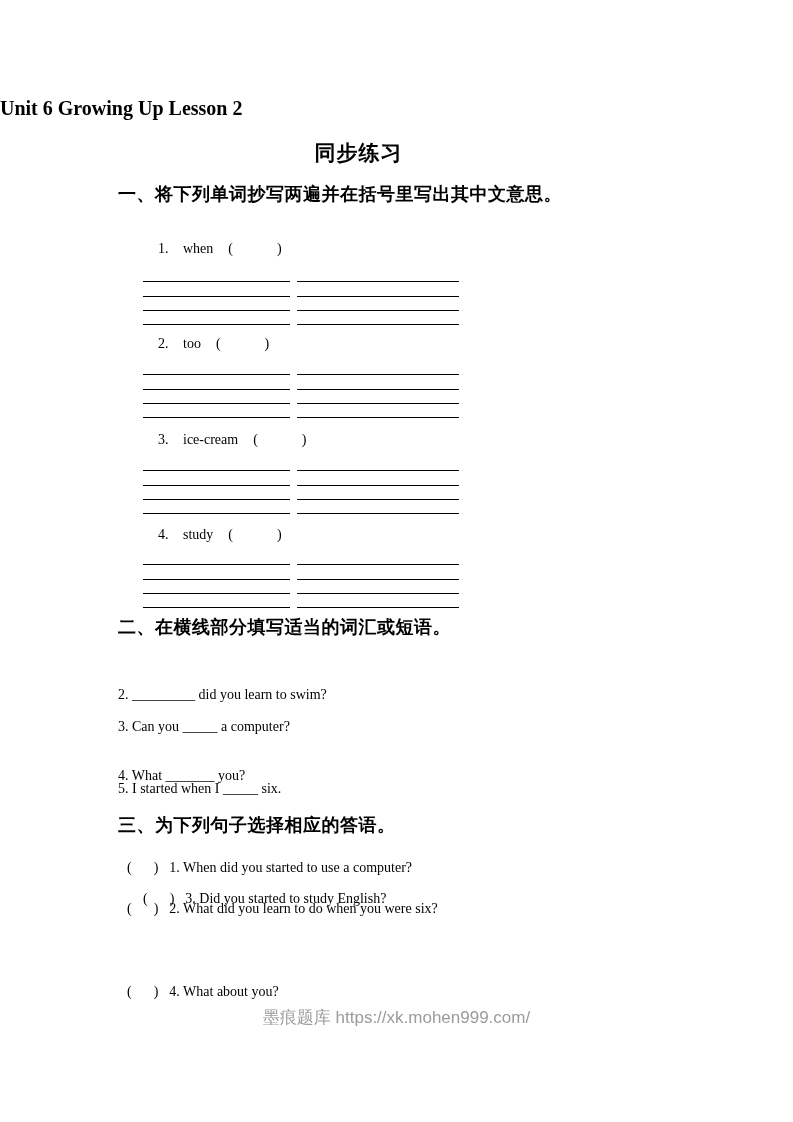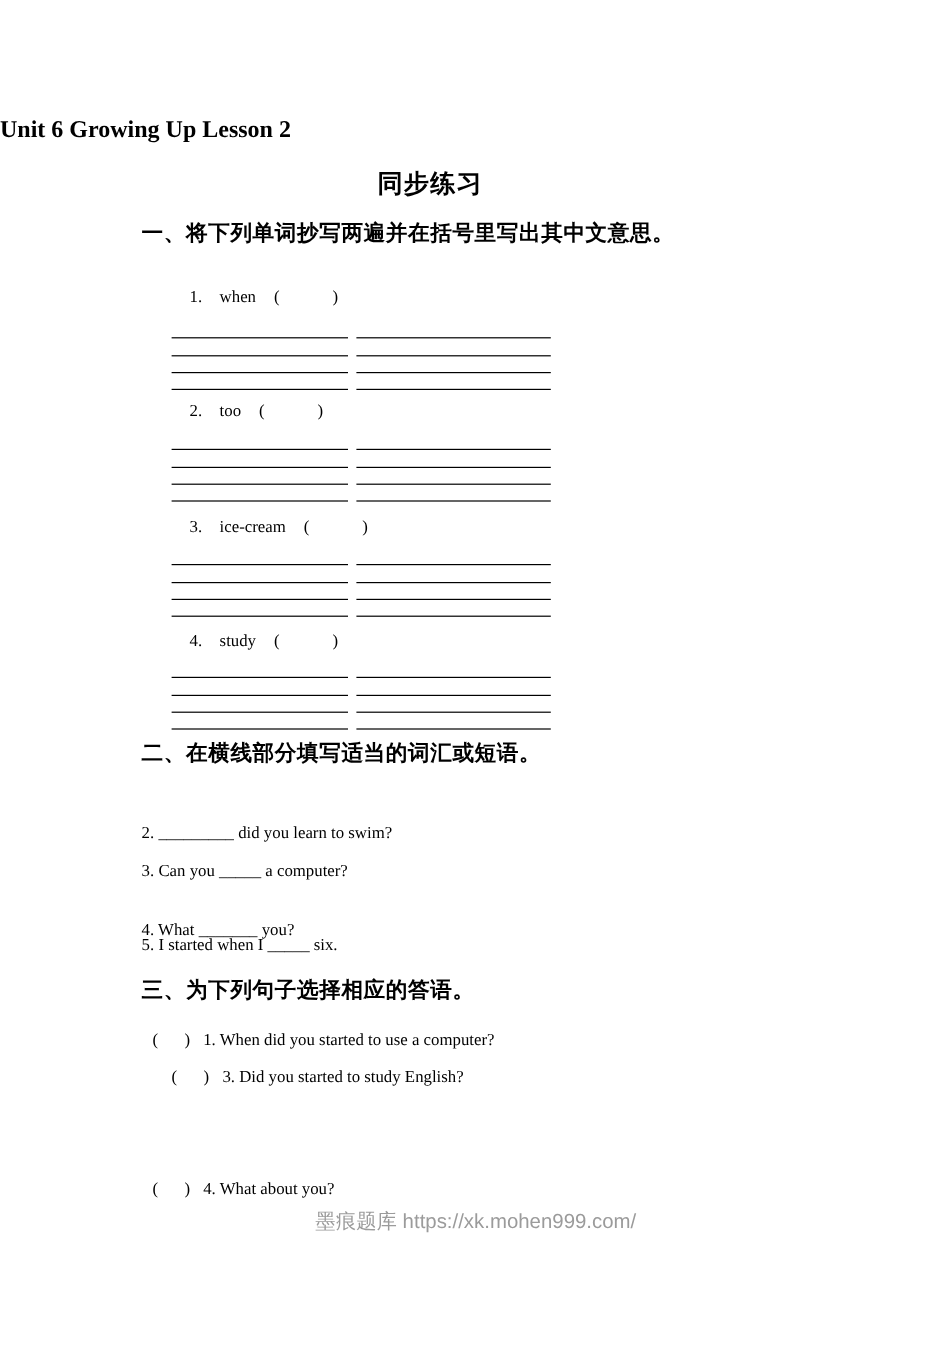--- a/index.html
+++ b/index.html
@@ -113,20 +113,23 @@
   <div class="sentence" style="top:687px;">2. _________ did you learn to swim?</div>
   <div class="sentence" style="top:719px;">3. Can you _____ a computer?</div>
   <div class="sentence" style="top:768px;">4. What _______ you?</div>
   <div class="sentence" style="top:781px;">5. I started when I _____ six.</div>
 
   <div class="sec-heading" style="top:813px;">三、为下列句子选择相应的答语。</div>
 
   <div class="mitem" style="top:860px;">
     <span>(</span><span class="mgap"></span><span>)</span><span class="mtext">1. When did you started to use a computer?</span>
   </div>
+  <div class="mitem" style="top:901px;">
+    <span>(</span><span class="mgap"></span><span>)</span><span class="mtext">2. What did you learn to do when you were six?</span>
+  </div>
   <div class="mitem" style="top:891px;margin-left:16px;">
     <span>(</span><span class="mgap"></span><span>)</span><span class="mtext">3. Did you started to study English?</span>
   </div>
   <div class="mitem" style="top:984px;">
     <span>(</span><span class="mgap"></span><span>)</span><span class="mtext">4. What about you?</span>
   </div>
 
   <div class="footer">墨痕题库 https://xk.mohen999.com/</div>
 
 </div>

